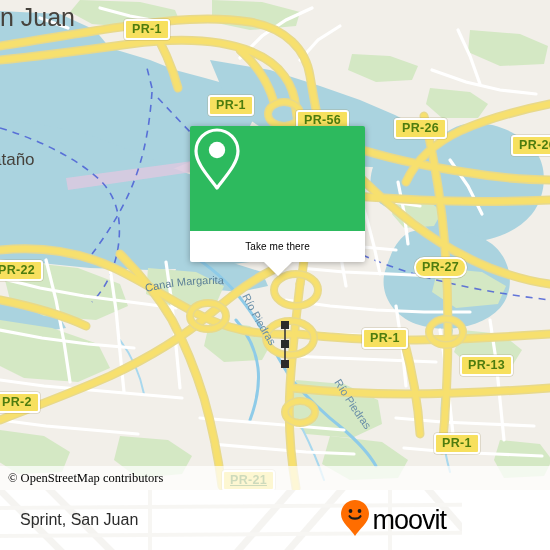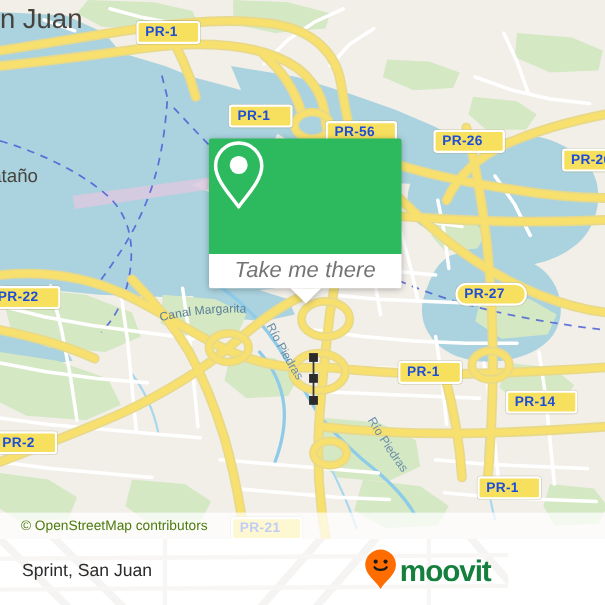--- a/index.html
+++ b/index.html
@@ -23,25 +23,25 @@
   }
   .place-major{font-size:25px;color:#46423c;}
   .place-minor{font-size:17px;color:#46423c;}
 
   
   .shield{
     position:absolute;
     background:#f7e05e;
     border:2px solid #ffffff;
     border-radius:3px;
-    color:#1d4ed8;
+    color:#4d7c0f;
     font-size:12.5px;
     font-weight:bold;
     letter-spacing:.3px;
-    padding:1px 18px 2px 6px;
+    padding:1px 6px 2px 6px;
     line-height:14px;
     box-shadow:0 0 0 .5px rgba(150,140,90,.45);
     white-space:nowrap;
   }
 
   
   #popup{
     position:absolute;
     left:190px;top:126px;width:175px;
     filter:drop-shadow(0 1px 3px rgba(0,0,0,.30));
@@ -49,54 +49,54 @@
   #popup-head{
     background:#2dba5e;height:105px;border-radius:2px 2px 0 0;
     display:flex;align-items:center;justify-content:center;
   }
   #popup-foot{
     background:#ffffff;height:31px;border-radius:0 0 2px 2px;
     display:flex;align-items:center;justify-content:center;
     position:relative;
   }
   #popup-foot .lbl{
-    font-size:20px;color:#737373;letter-spacing:.1px;font-style:italic;
+    font-size:10px;color:#000000;letter-spacing:.1px;
   }
   #popup-tail{
     position:absolute;left:50%;top:100%;transform:translateX(-50%);
     width:0;height:0;
     border-left:14px solid transparent;
     border-right:14px solid transparent;
     border-top:14px solid #ffffff;
   }
 
   
   #attrib{
     position:absolute;left:0;bottom:0;height:24px;width:100%;
     display:flex;align-items:center;
     background:rgba(255,255,255,.72);
   }
-  #attrib .txt{font-size:12.5px;color:#4d7c0f;padding-left:19px;}
+  #attrib .txt{font-size:12.5px;color:#000000;padding-left:8px;font-family:Liberation Serif, serif;}
 
   
   #footer{
     position:absolute;left:0;top:490px;width:462px;height:60px;
     background:#ffffff;overflow:hidden;
   }
   #footer-wm{position:absolute;left:0;top:0;opacity:.5;}
   #footer-title{
     position:absolute;left:20px;top:50%;transform:translateY(-50%);
     font-size:16px;color:#2b2b2b;
   }
   #footer-logo{
     position:absolute;right:16px;top:50%;transform:translateY(-50%);
     display:flex;align-items:center;gap:2px;
   }
   #footer-logo .wordmark{
-    font-size:27px;font-weight:bold;color:#15803d;letter-spacing:-1px;
+    font-size:27px;font-weight:normal;color:#000000;letter-spacing:-1px;
     line-height:27px;
   }
 </style>
 </head>
 <body>
 
 <div id="app">
 
   <div id="map">
 
@@ -308,24 +308,24 @@
     <div class="maplabel place-minor" style="left:-8px;top:150px;">ataño</div>
 
     <div class="shield" style="left:124px;top:19px;">PR-1</div>
     <div class="shield" style="left:208px;top:95px;">PR-1</div>
     <div class="shield" style="left:296px;top:110px;">PR-56</div>
     <div class="shield" style="left:394px;top:118px;">PR-26</div>
     <div class="shield" style="left:511px;top:135px;">PR-26</div>
     <div class="shield" style="left:-10px;top:260px;">PR-22</div>
     <div class="shield" style="left:414px;top:257px;border-radius:10px;">PR-27</div>
     <div class="shield" style="left:362px;top:328px;">PR-1</div>
-    <div class="shield" style="left:460px;top:355px;">PR-14</div>
+    <div class="shield" style="left:460px;top:355px;">PR-13</div>
     <div class="shield" style="left:-6px;top:392px;">PR-2</div>
     <div class="shield" style="left:434px;top:433px;">PR-1</div>
-    <div class="shield" style="left:210px;top:470px;">PR-21</div>
+    <div class="shield" style="left:222px;top:470px;text-decoration:underline;">PR-21</div>
 
     <div id="popup">
       <div id="popup-head">
         <span>
           <svg width="54" height="66" viewBox="0 0 54 66" fill="none">
             <path d="M27 4 C15.4 4 6 13.4 6 25 C6 38 20 52 27 62 C34 52 48 38 48 25 C48 13.4 38.6 4 27 4 Z" stroke="#ffffff" stroke-width="3.2" fill="none" stroke-linejoin="round"></path>
             <circle cx="27" cy="24" r="8.2" fill="#ffffff"></circle>
           </svg>
         </span>
       </div>

